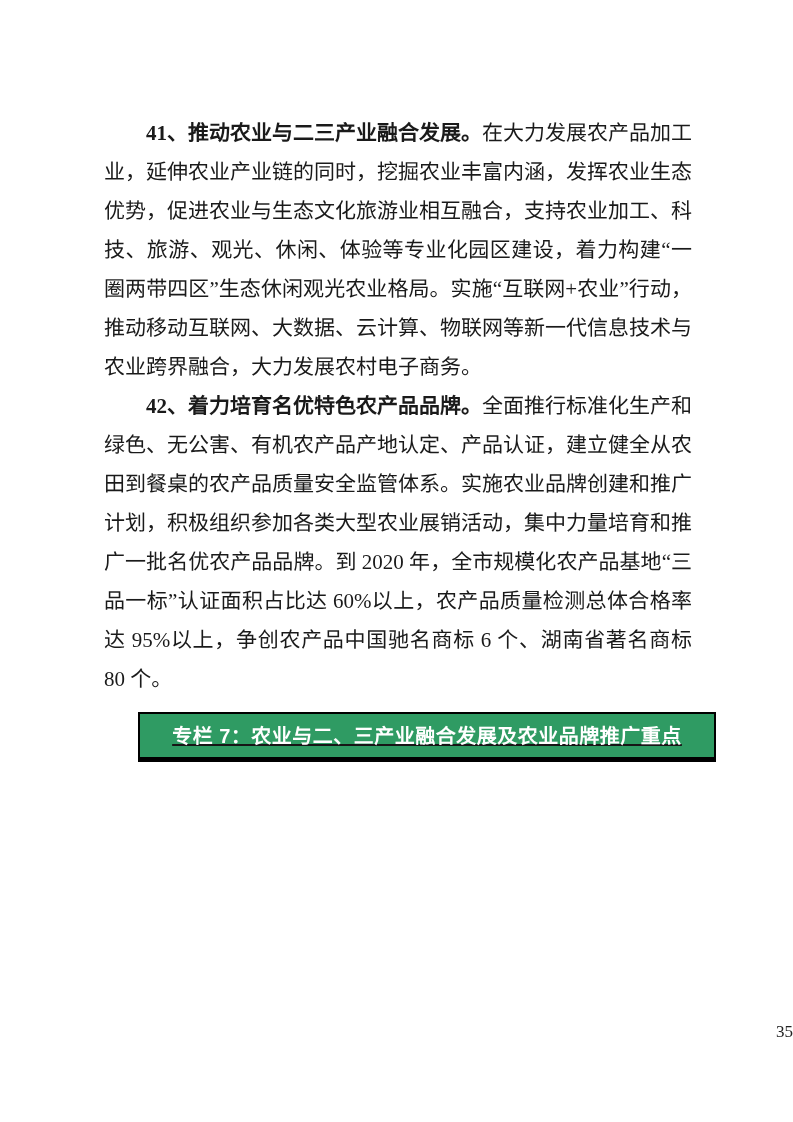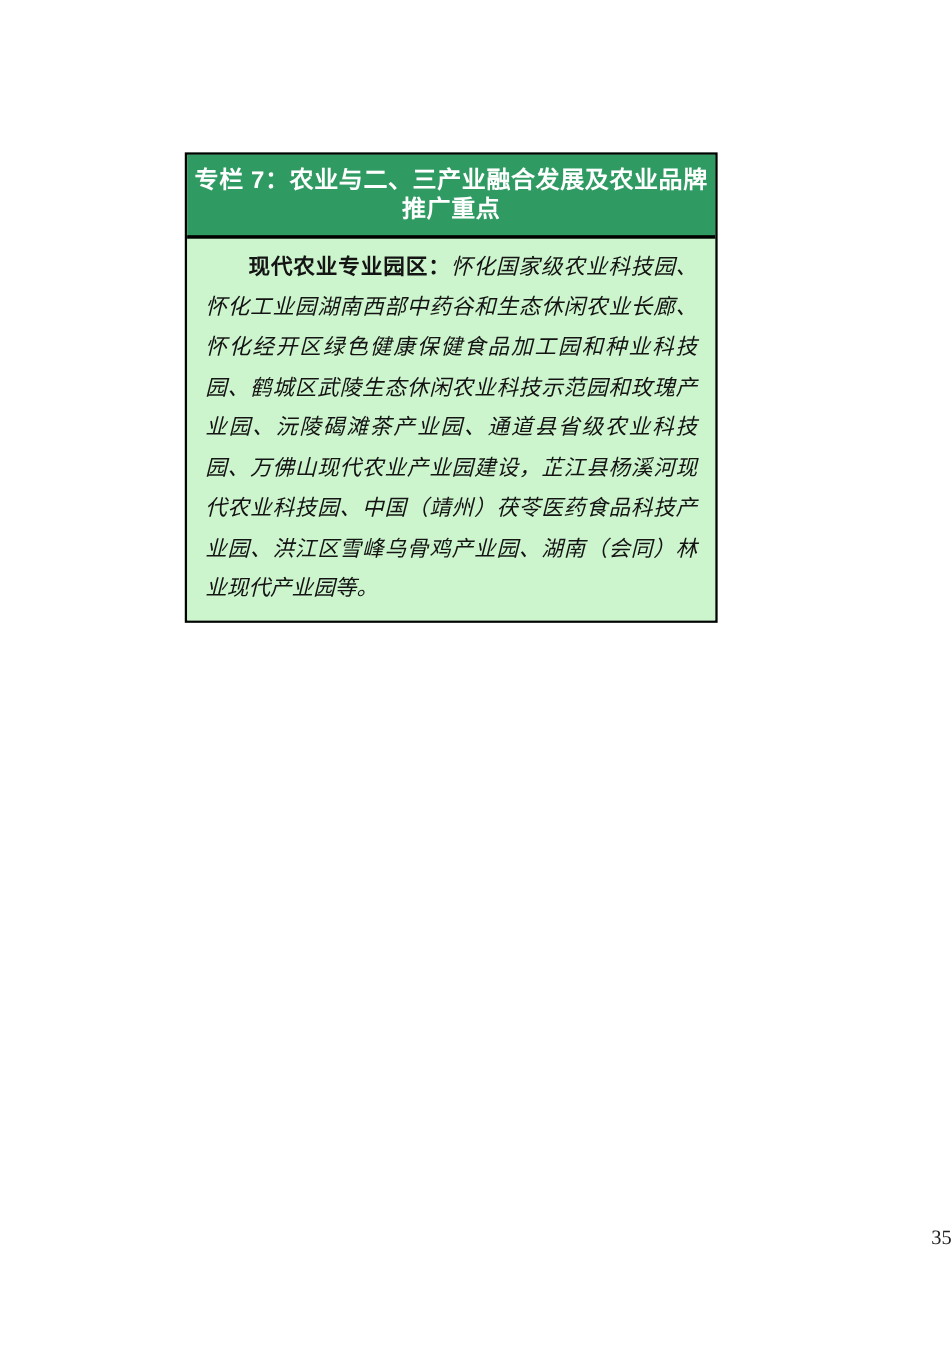--- a/index.html
+++ b/index.html
@@ -25,24 +25,25 @@
     text-align: justify;
     text-justify: inter-ideograph;
     text-indent: 2em;
     color: #1a1a1a;
   }
   .para .lead {
     font-weight: bold;
   }
   .callout {
     box-sizing: border-box;
-    width: 444px;
-    margin: 13px 0 0 50px;
+    width: 578px;
+    margin: 13px 0 0 34px;
     border: 2px solid #000000;
     background: #cdf5cd;
+    text-decoration: underline;
   }
   .callout-header {
     box-sizing: border-box;
     background: #2f9b63;
     color: #ffffff;
     border-bottom: 3px solid #000000;
     font-family: "Liberation Sans", "DejaVu Sans", sans-serif;
     font-weight: bold;
     font-size: 20px;
     line-height: 24px;
@@ -78,23 +79,24 @@
     color: #222222;
     font-family: "Liberation Serif", "DejaVu Serif", serif;
   }
 </style>
 </head>
 <body>
 
 <div class="page">
   <div class="content">
 
+    <p class="para"><span class="lead">41、推动农业与二三产业融合发展。</span><span>在大力发展农产品加工业，延伸农业产业链的同时，挖掘农业丰富内涵，发挥农业生态优势，促进农业与生态文化旅游业相互融合，支持农业加工、科技、旅游、观光、休闲、体验等专业化园区建设，着力构建“一圈两带四区”生态休闲观光农业格局。实施“互联网+农业”行动，推动移动互联网、大数据、云计算、物联网等新一代信息技术与农业跨界融合，大力发展农村电子商务。</span></p>
 
+    <p class="para"><span class="lead">42、着力培育名优特色农产品品牌。</span><span>全面推行标准化生产和绿色、无公害、有机农产品产地认定、产品认证，建立健全从农田到餐桌的农产品质量安全监管体系。实施农业品牌创建和推广计划，积极组织参加各类大型农业展销活动，集中力量培育和推广一批名优农产品品牌。到 2020 年，全市规模化农产品基地“三品一标”认证面积占比达 60%以上，农产品质量检测总体合格率达 95%以上，争创农产品中国驰名商标 6 个、湖南省著名商标 80 个。</span></p>
 
     <div class="callout">
       <div class="callout-header">专栏 7：农业与二、三产业融合发展及农业品牌推广重点</div>
-      <div class="callout-body"><span class="callout-lead">现代农业专业园区：</span><span>怀化国家级农业科技园、怀化工业园湖南西部中药谷和生态休闲农业长廊、怀化经开区绿色健康保健食品加工园和种业科技园、鹤城区武陵生态休闲农业科技示范园和玫瑰产业园、沅陵碣滩茶产业园、通道县省级农业科技园、万佛山现代农业产业园建设，芷江县杨溪河现代农业科技园、中国（靖州）茯苓医药食品科技产业园、洪江区雪峰乌骨鸡产业园、湖南（会同）林业现代产业园等。</span></div>
     </div>
 
   </div>
 
   <div class="page-number">35</div>
 </div>
 
 </body></html>

